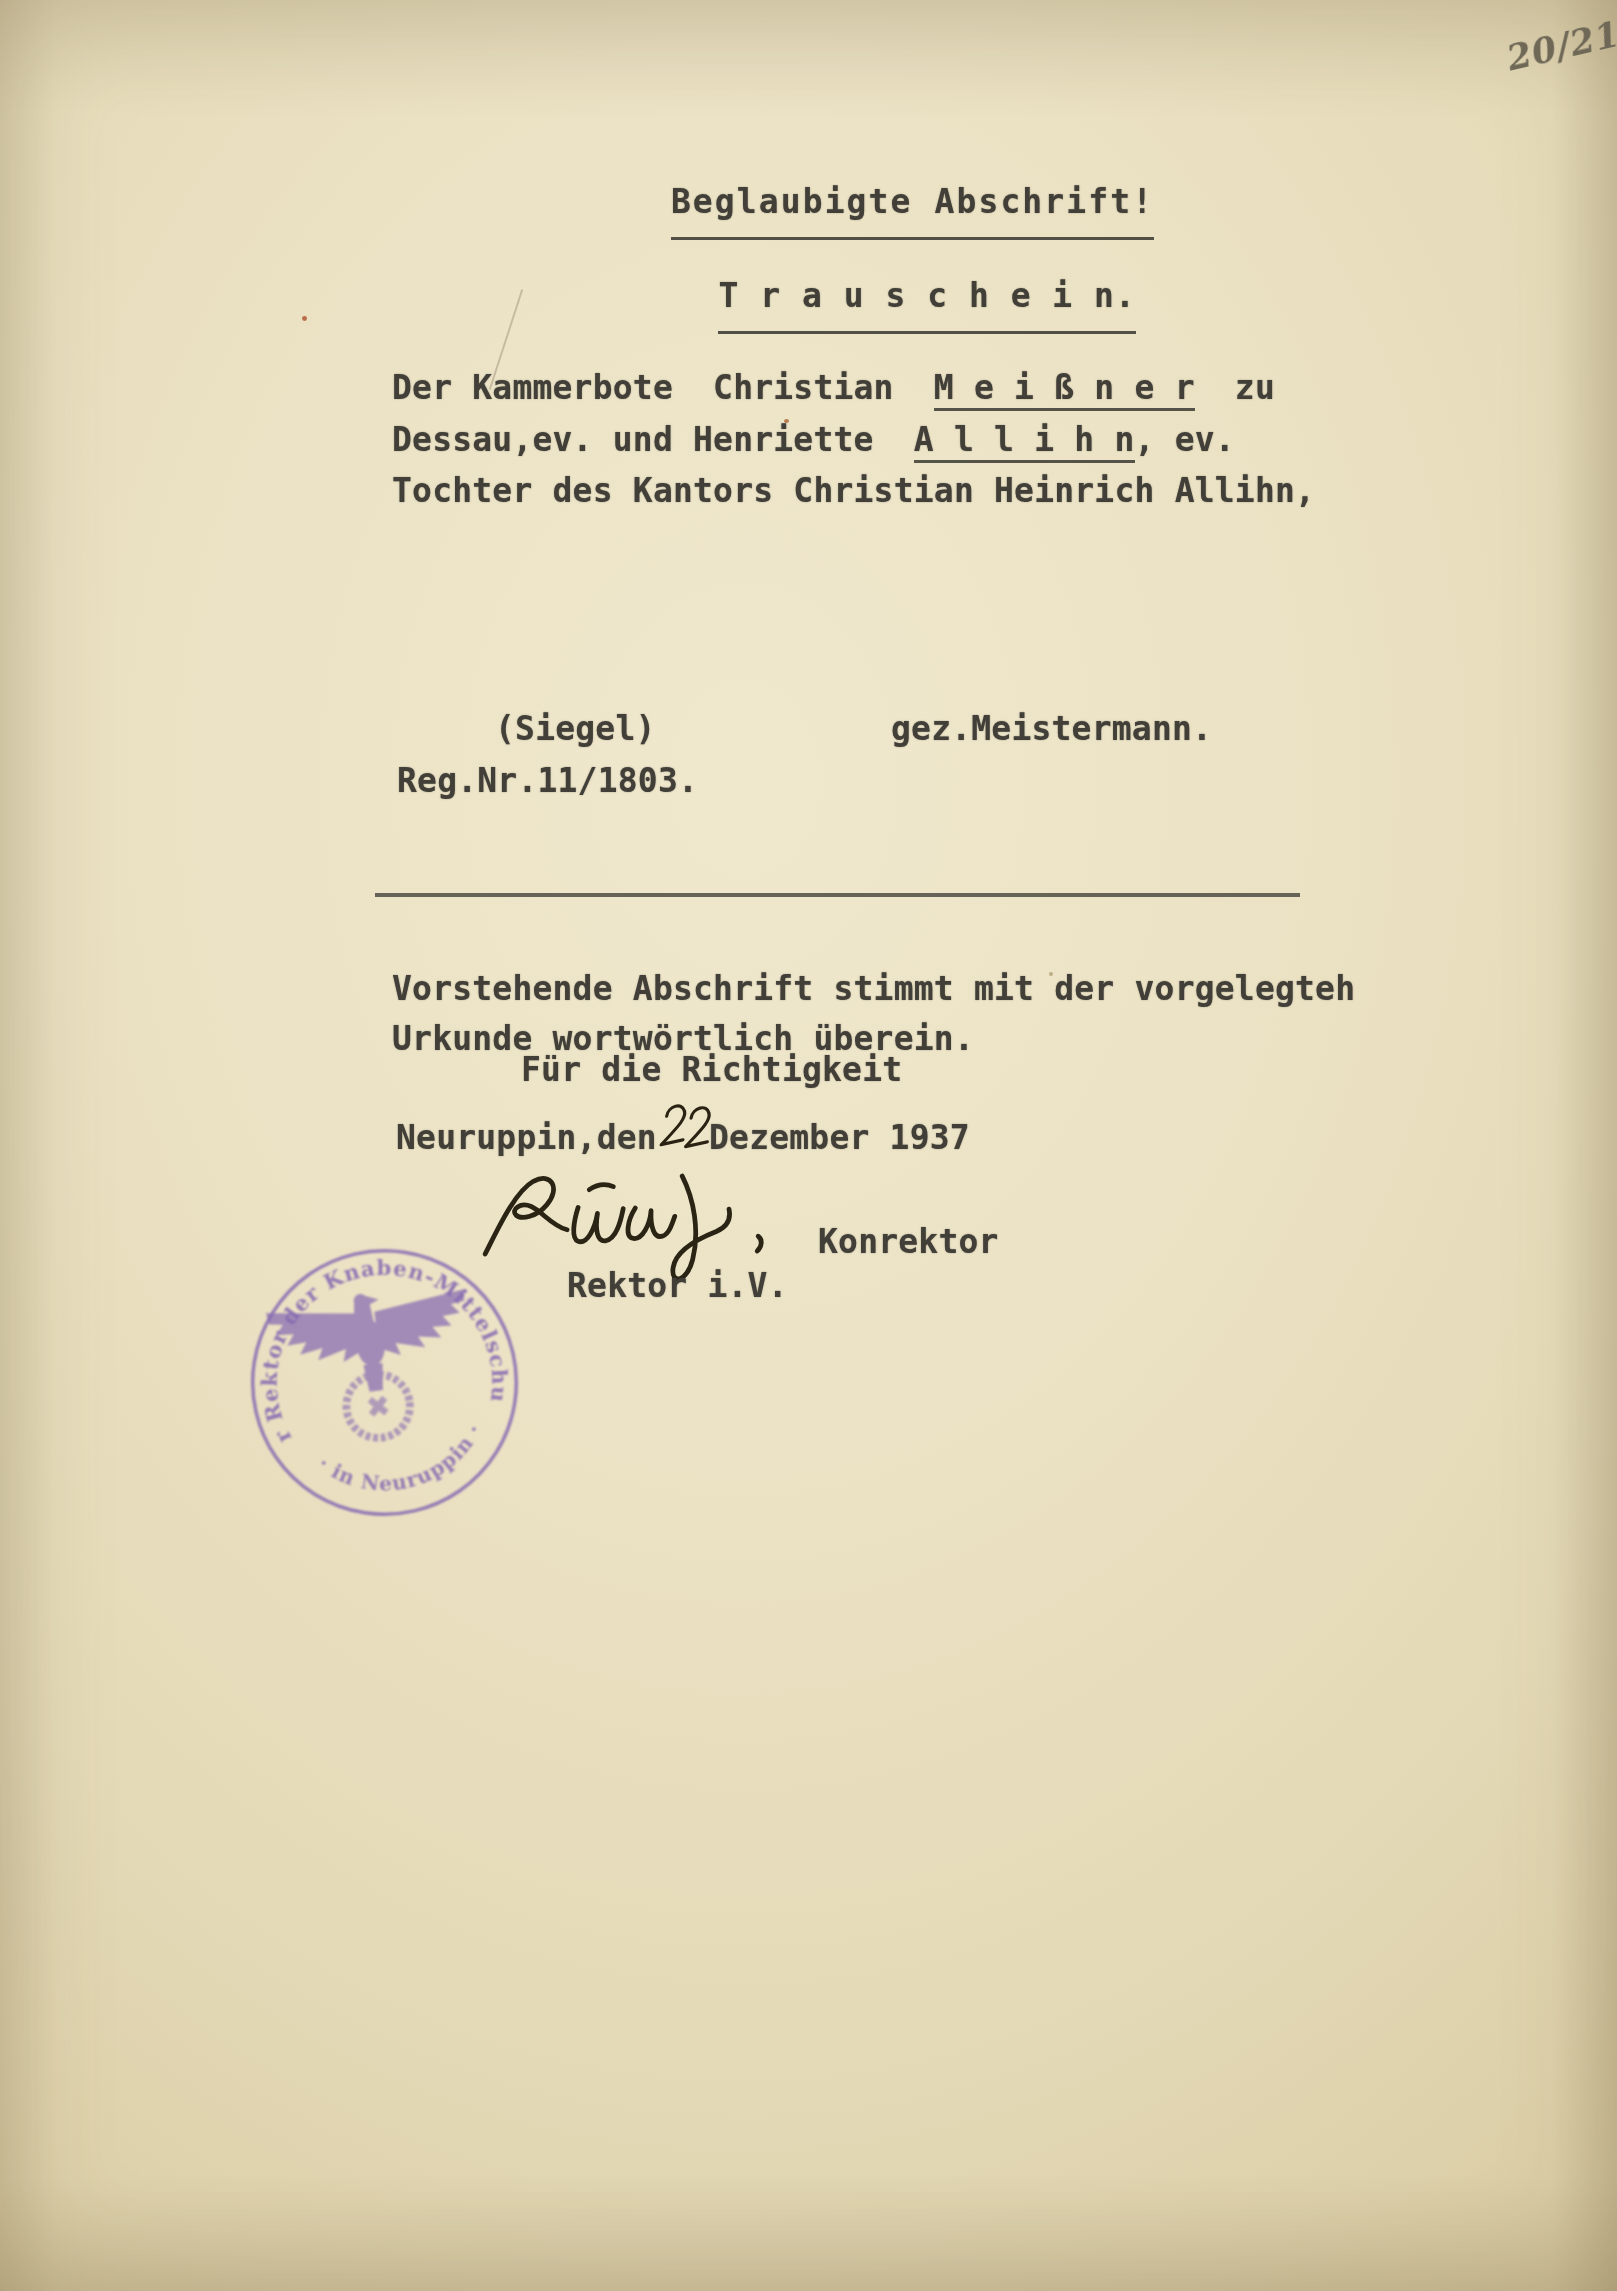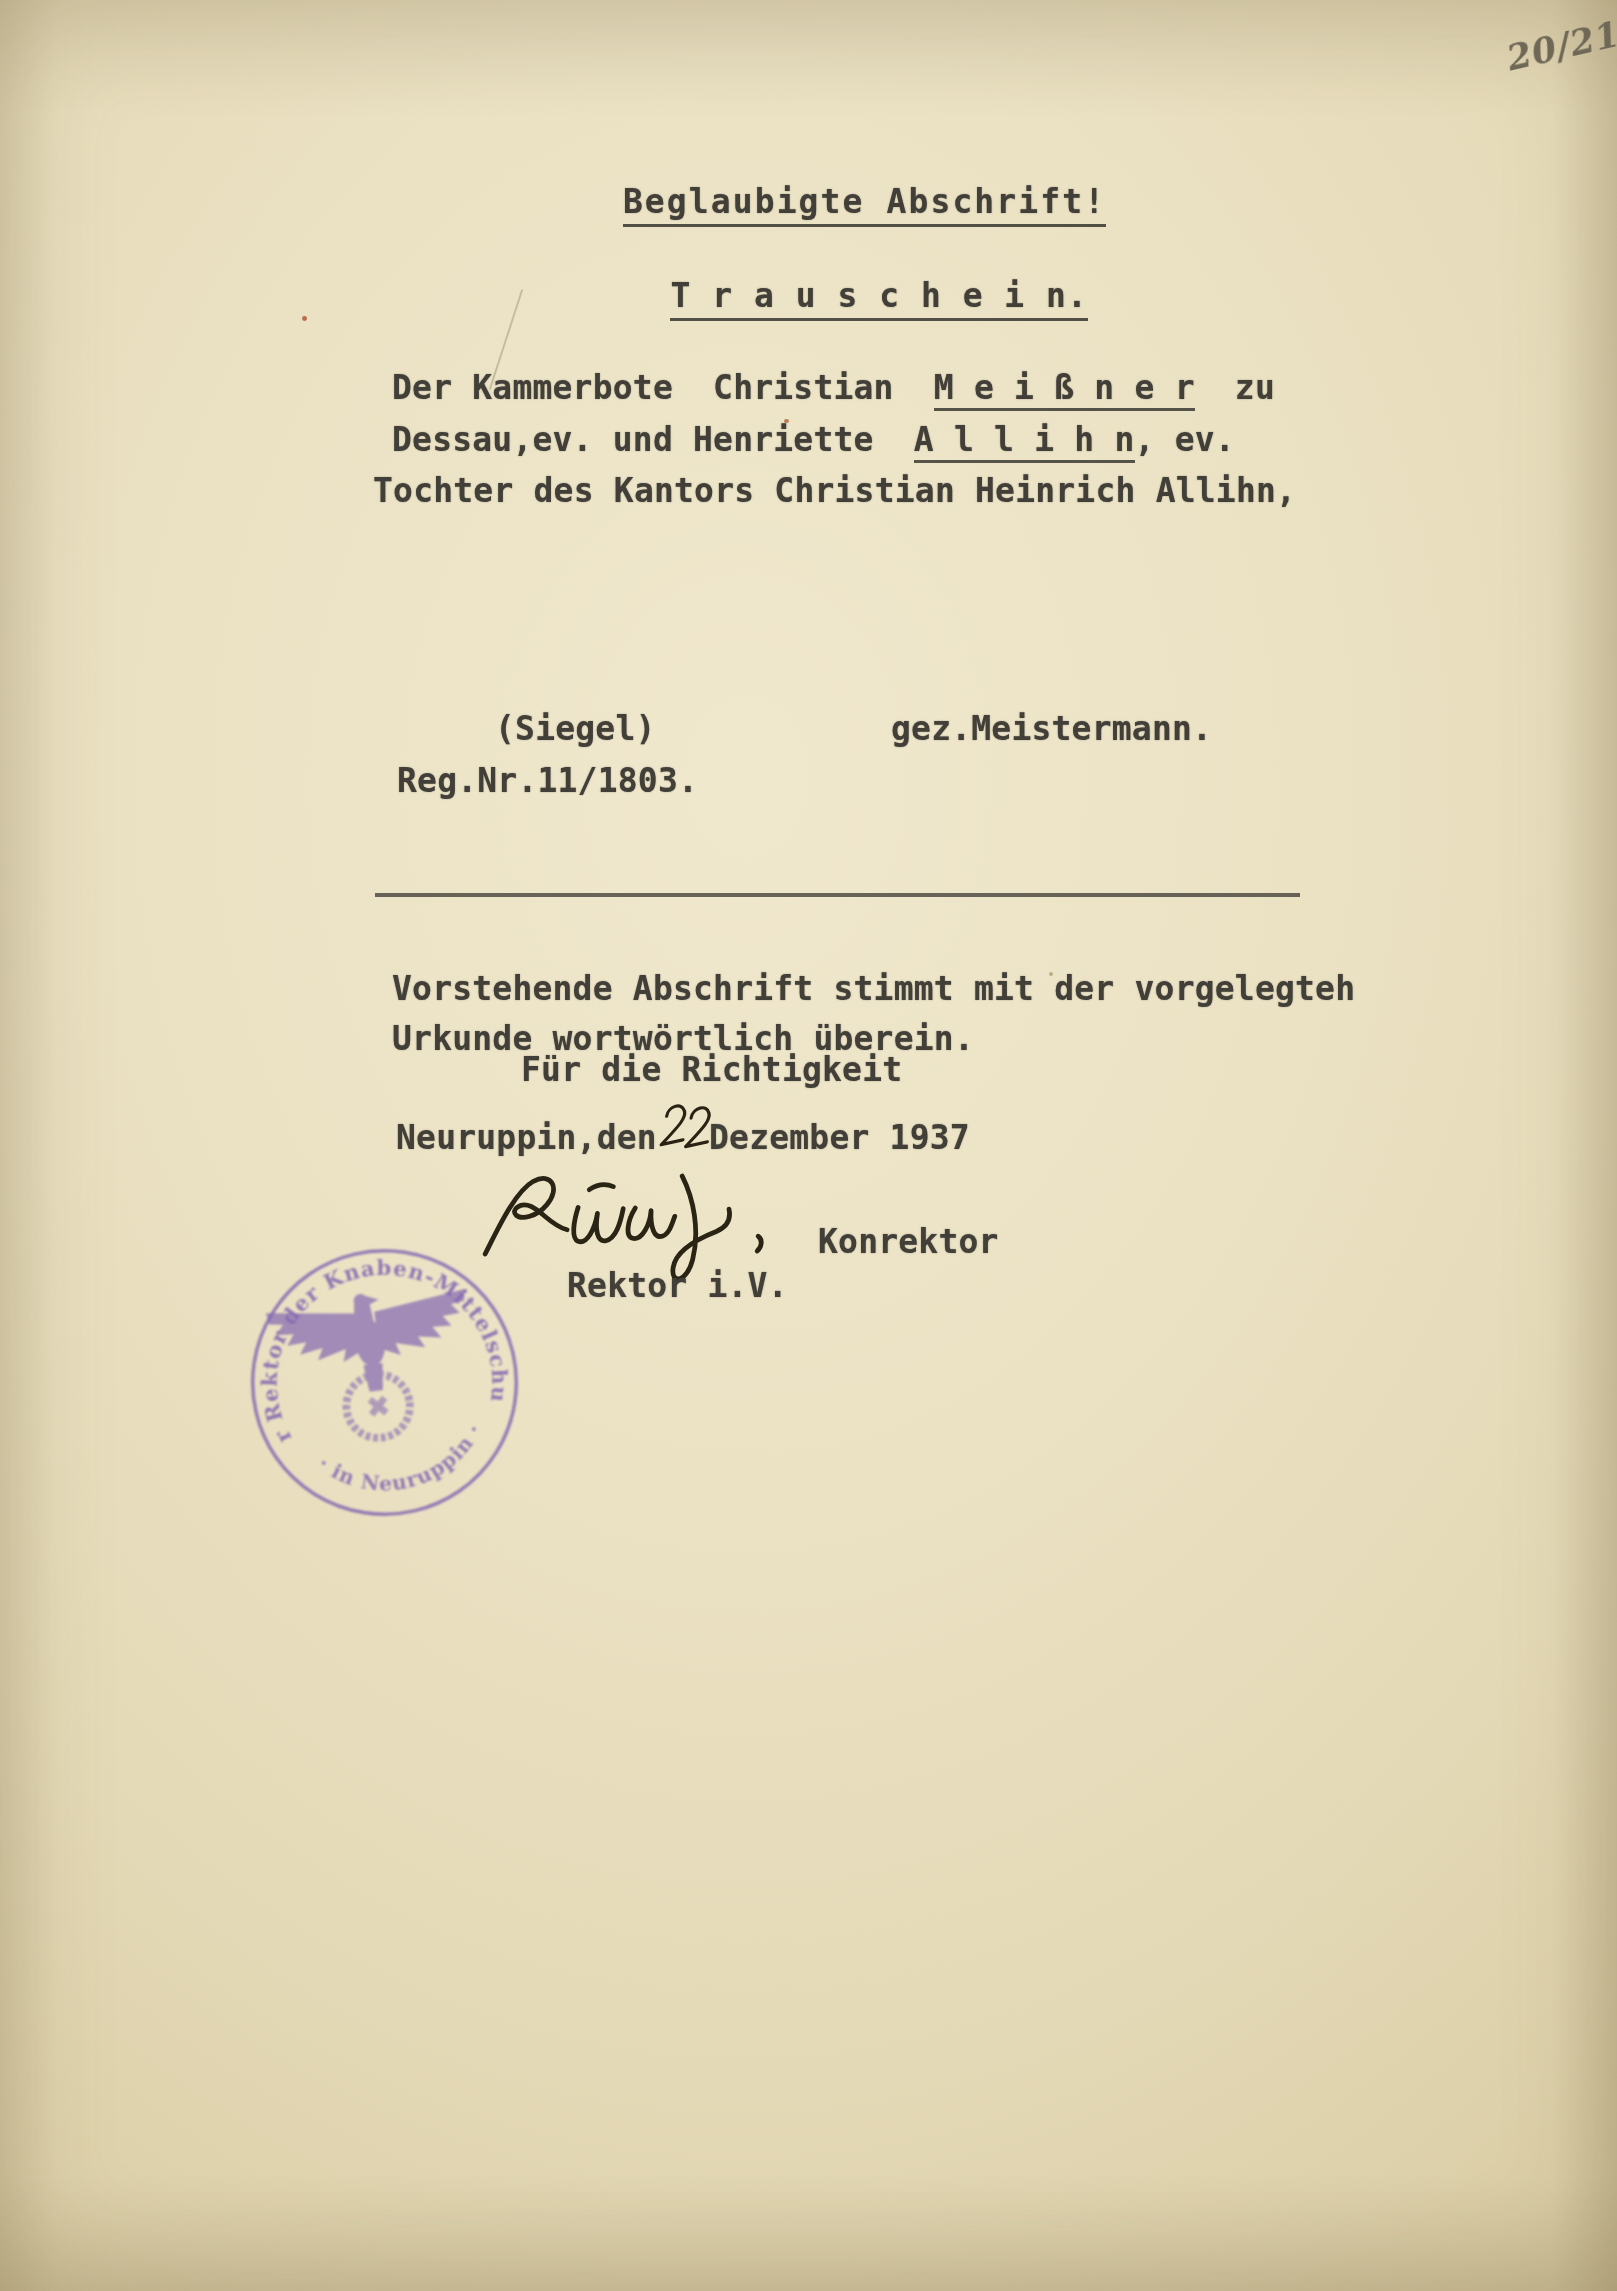--- a/index.html
+++ b/index.html
@@ -20,21 +20,21 @@
     font-size:33px;
     font-weight:bold;
     color:#413f38;
     white-space:pre;
     letter-spacing:0.2px;
     filter:blur(0.5px);
     text-shadow:0 0 1.5px rgba(62,60,54,0.55);
   }
   .ls-header{letter-spacing:2.1px;}
   .ls-title{letter-spacing:1px;}
-  .u{border-bottom:3.8px solid rgba(48,46,41,0.82); padding-bottom:3px;}
+  .u{border-bottom:3.8px solid rgba(48,46,41,0.82); padding-bottom:16px;margin-left:48px;}
   .u2{border-bottom:3.3px solid rgba(48,46,41,0.8); padding-bottom:1px;}
   .divider{
     position:absolute;left:375px;top:893px;width:925px;height:3.8px;
     background:rgba(58,55,49,0.75);filter:blur(0.6px);
   }
   .hand-pencil{
     position:absolute;left:1506px;top:25px;
     font-family:"DejaVu Serif", serif;font-style:italic;font-weight:bold;
     font-size:35px;color:#6f6857;transform:rotate(-13deg);
     filter:blur(0.3px);letter-spacing:1px;
@@ -73,21 +73,21 @@
   </div>
 
   <div class="tw ls-title" style="left:587px;top:237px;">
     <span class="u">T r a u s c h e i n.</span>
   </div>
 
   <div class="tw" style="left:392px;top:368px;"><span>Der Kammerbote  Christian  </span><span class="u2">M e i ß n e r</span><span>  zu</span></div>
 
   <div class="tw" style="left:392px;top:420px;"><span>Dessau,ev. und Henriette  </span><span class="u2">A l l i h n</span><span>, ev.</span></div>
 
-  <div class="tw" style="left:373px;top:471px;">Tochter des Kantors Christian Heinrich Allihn,</div>
+  <div class="tw" style="left:392px;top:471px;">Tochter des Kantors Christian Heinrich Allihn,</div>
 
 
   <div class="tw" style="left:495px;top:709px;">(Siegel)</div>
   <div class="tw" style="left:891px;top:709px;">gez.Meistermann.</div>
   <div class="tw" style="left:397px;top:761px;">Reg.Nr.11/1803.</div>
 
   <div class="divider"></div>
 
   <div class="tw" style="left:392px;top:969px;">Vorstehende Abschrift stimmt mit der vorgelegteh</div>
   <div class="tw" style="left:392px;top:1019px;">Urkunde wortwörtlich überein.</div>

